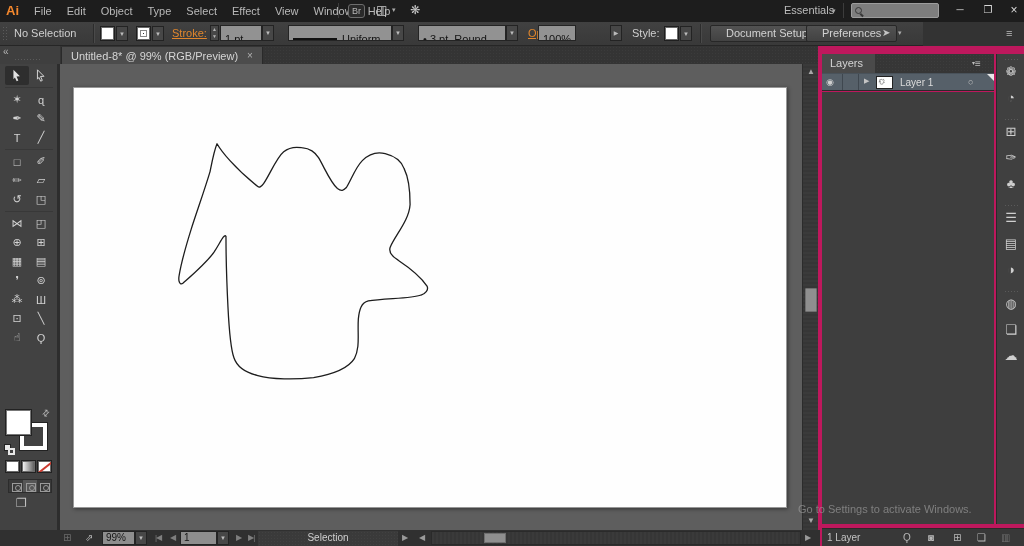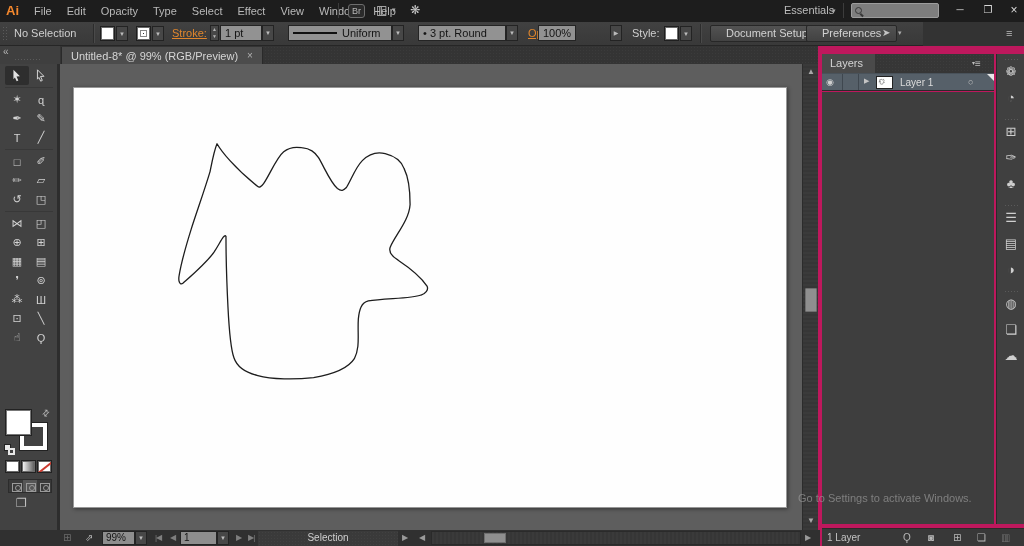--- a/index.html
+++ b/index.html
@@ -34,21 +34,21 @@
   .grip-v{background-image:radial-gradient(#5a5a5a 30%,transparent 32%);background-size:3px 3px;}
   #cb-grip{left:2px;top:4px;width:6px;height:16px;}
   #no-selection{left:14px;top:5px;}
   .cb-sep{top:2px;width:1px;height:19px;background:#2c2c2c;box-shadow:1px 0 0 #4a4a4a;}
   .swatch{width:15px;height:15px;background:#fff;border:1px solid #1f1f1f;box-shadow:0 0 0 1px #6a6a6a inset;}
   .swatch.stroke-sw{background:#fff;position:relative;}
   .swatch.stroke-sw::after{content:"";position:absolute;inset:3px;background:#3a3a3a;outline:2px solid #fff;outline-offset:-4px;border:1px solid #888;}
   .dd{width:12px;height:15px;background:#474747;border:1px solid #232323;color:#bbb;font-size:6px;
     text-align:center;line-height:14px;}
   .field{height:16px;background:#929292;border:1px solid #242424;color:#141414;font-size:11px;
-    line-height:15px;padding:0 4px;white-space:nowrap;overflow:hidden;}
+    line-height:15px;padding:6px 4px;white-space:nowrap;overflow:hidden;}
   .o-link{color:#e0862c;text-decoration:underline;}
   .stepper{width:9px;height:16px;background:#474747;border:1px solid #232323;color:#b5b5b5;
     font-size:5px;text-align:center;line-height:7px;}
   .cb-btn{height:17px;background:linear-gradient(#525252,#424242);border:1px solid #272727;
     border-radius:2px;color:#d2d2d2;font-size:11px;line-height:15px;padding:0 15px;}
   #uniform-line{display:inline-block;width:44px;height:2px;background:#111;margin:0 5px 3px 0;vertical-align:middle;}
   #ptr-icon{font-size:10px;color:#c5c5c5;}
   #cb-menu{font-size:11px;color:#bdbdbd;}
   
   #tb-header{left:0;top:46px;width:60px;height:18px;background:#3f3f3f;color:#b5b5b5;}
@@ -134,33 +134,33 @@
   #sel-next{left:402px;top:3px;font-size:8px;color:#9a9a9a;}
   #hscroll-left{left:419px;top:3px;font-size:8px;color:#9a9a9a;}
   #hscroll{left:431px;top:1px;width:370px;height:14px;background:repeating-linear-gradient(90deg,#3a3a3a 0 2px,#363636 2px 4px);border:1px solid #2a2a2a;}
   #hthumb{left:52px;top:1px;width:22px;height:10px;background:#8f8f8f;border:1px solid #6f6f6f;}
   #hscroll-right{left:805px;top:3px;font-size:8px;color:#9a9a9a;}
   .bfield{height:14px;background:#8e8e8e;border:1px solid #242424;color:#141414;font-size:10px;
     line-height:12px;padding:0 3px;}
   
   #watermark{left:798px;top:486px;width:226px;color:#a8a8a8;pointer-events:none;z-index:50;}
   #wm1{font-size:17px;opacity:.8;}
-  #wm2{font-size:11px;opacity:.7;margin-top:6px;color:#9a9a9a;}
+  #wm2{font-size:11px;opacity:.7;margin-top:17px;color:#9a9a9a;}
 </style>
 </head>
 <body>
 
 <div id="app">
 
   <div id="titlebar" class="abs">
     <span id="ai-logo" class="abs">Ai</span>
     <div id="menus" class="abs">
       <span>File</span>
       <span>Edit</span>
-      <span>Opacity</span>
+      <span>Object</span>
       <span>Type</span>
       <span>Select</span>
       <span>Effect</span>
       <span>View</span>
       <span>Window</span>
       <span>Help</span>
     </div>
     <div class="tb-sep abs" style="left:338px;"></div>
     <div id="br-badge" class="abs">Br</div>
     <span id="arrange-icon" class="abs">◫</span>

